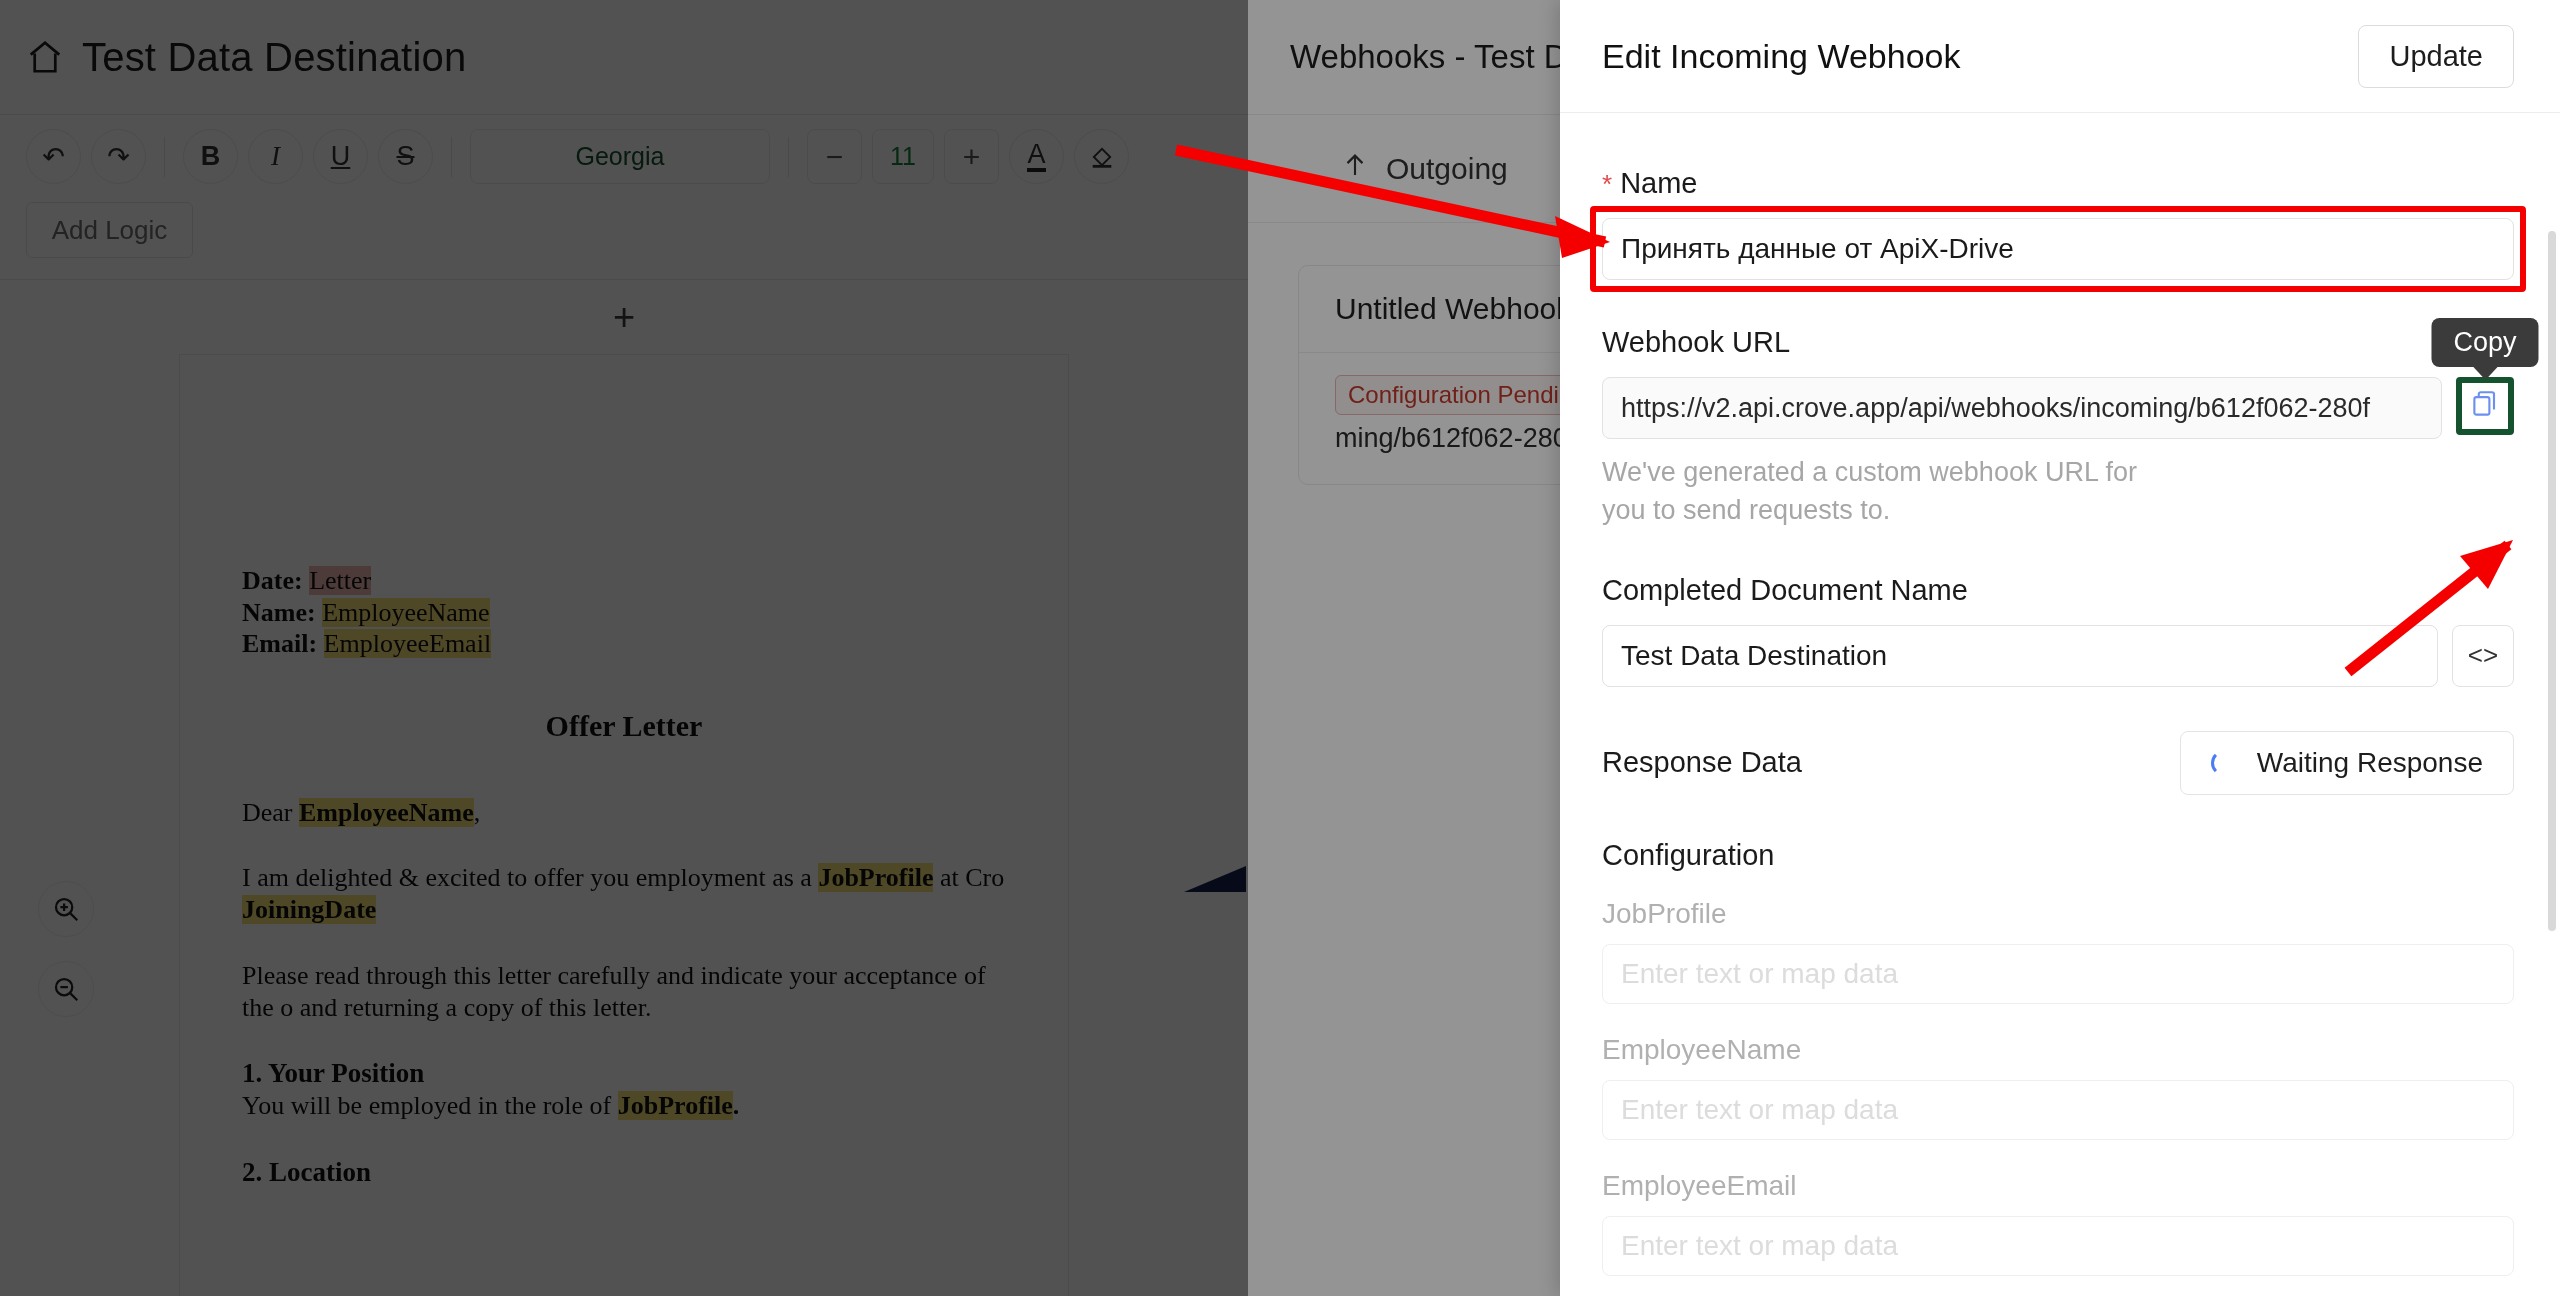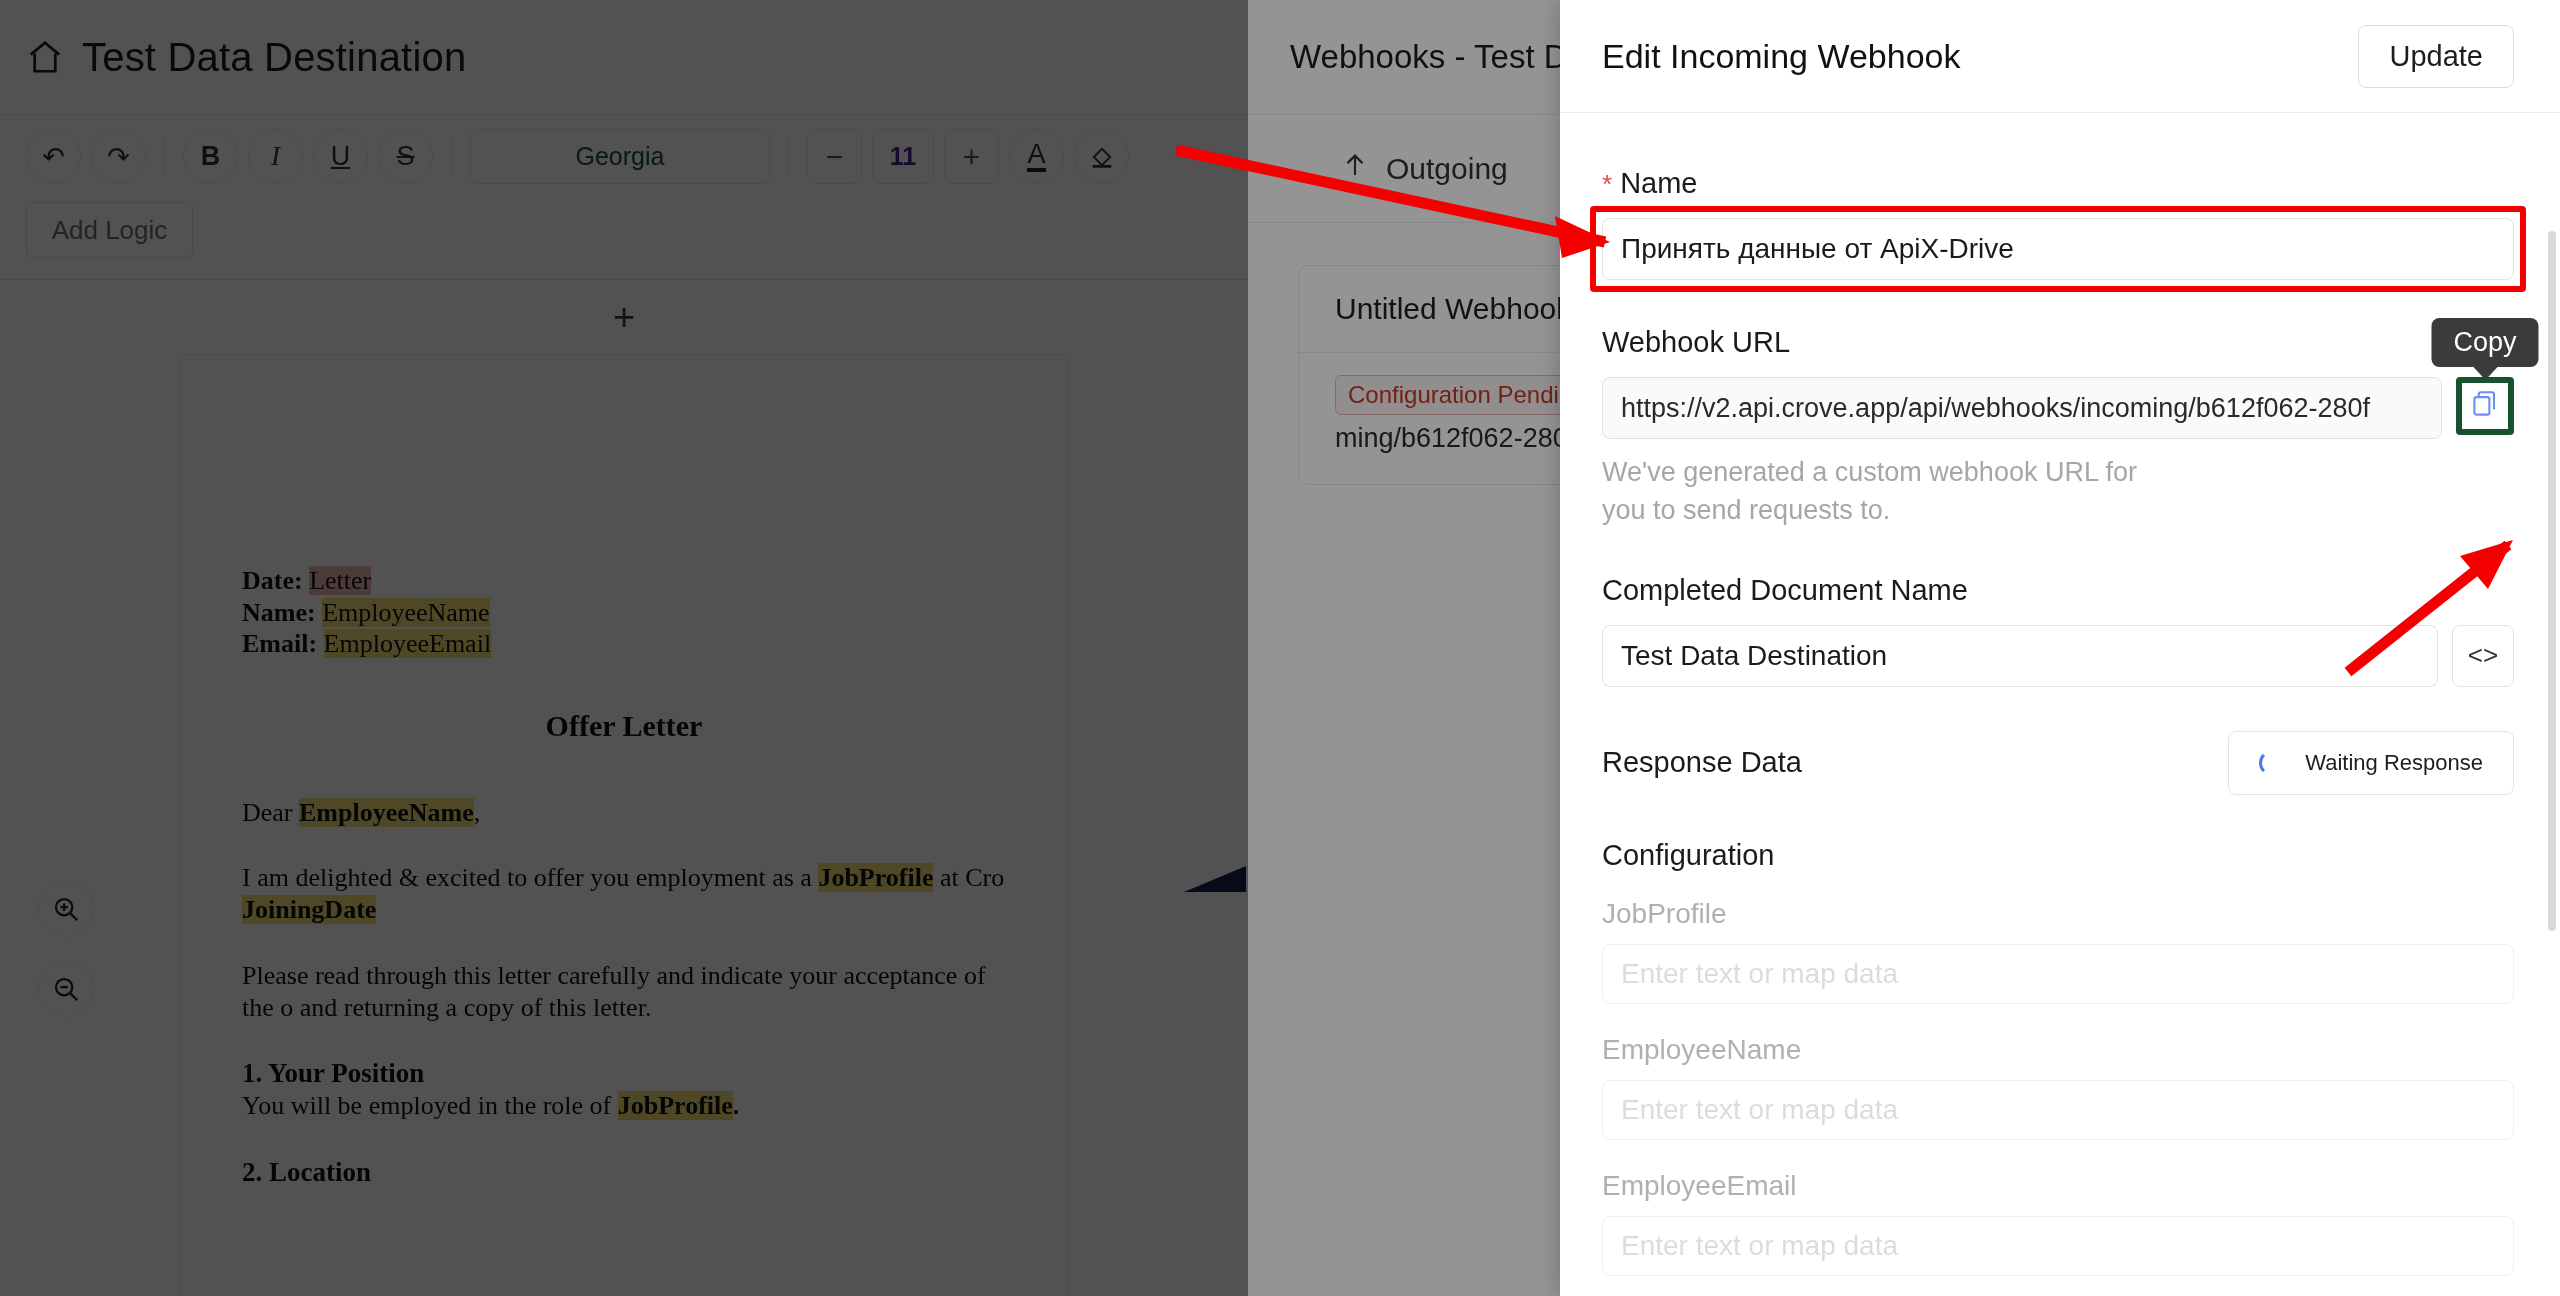--- a/index.html
+++ b/index.html
@@ -45,21 +45,21 @@
     font-size: 30px; color: #555;
   }
   .tb-divider { width:1px; height: 40px; background: #e4e4e4; margin: 0 8px; }
   .font-select {
     width: 300px; height: 55px; border: 1px solid #eaeaea; border-radius: 8px;
     background: #fff; display: flex; align-items: center; justify-content: center;
     font-size: 25px; color: #14532d;
   }
   .fsize { width: 62px; height: 55px; border: 1px solid #eaeaea; border-radius: 8px;
            background:#fff; display:flex; align-items:center; justify-content:center;
-           font-size: 25px; color:#4c1d95;font-weight:bold;}
+           font-size: 25px; color:#15803d;}
   .add-logic {
     margin-top: 18px; width: 167px; height: 56px;
     border: 1px solid #e4e4e4; border-radius: 6px; background: #fff;
     display: flex; align-items: center; justify-content: center;
     font-size: 26px; color: #6e6e6e;
   }
   .strike { text-decoration: line-through; }
   .under  { text-decoration: underline; }
   .ital   { font-style: italic; font-family: "Liberation Serif", serif;}
 
@@ -182,21 +182,21 @@
   .help-txt { font-size: 27px; color: #a6a6a6; line-height: 1.42; margin-top: 14px;
               max-width: 560px; }
   .code-btn {
     width: 62px; height: 62px; border:1px solid #e2e2e2; border-radius: 8px;
     background:#fff; display:flex; align-items:center; justify-content:center;
     font-size: 26px; color:#333; flex: 0 0 62px;
   }
   .waiting-btn {
     border: 1px solid #e4e4e4; border-radius: 8px; background:#fff;
     height: 64px; padding: 8px 30px; display:flex; align-items:center; gap: 20px;
-    font-size: 22px; color: #1e1e1e; font-family:"Liberation Sans", sans-serif;text-align:right;
+    font-size: 28px; color: #1e1e1e; font-family:"Liberation Sans", sans-serif;text-align:right;
   }
   .spinner { width: 26px; height: 26px; border-radius: 50%;
              border: 3px solid transparent; border-left-color: #4b7bf5; }
   .cfg-title { font-size: 29px; color: #1b1b1b; margin: 0 0 26px 0; }
   .cfg-lbl { font-size: 28px; color: #b0b0b0; margin-bottom: 14px; display:block; }
   .cfg-field {
     width: 100%; height: 60px; border: 1px solid #efefef; border-radius: 8px;
     font-size: 28px; color:#1a1a1a; padding: 0 18px; background:#fff;
     font-family: "Liberation Sans", sans-serif; margin-bottom: 30px;
   }

